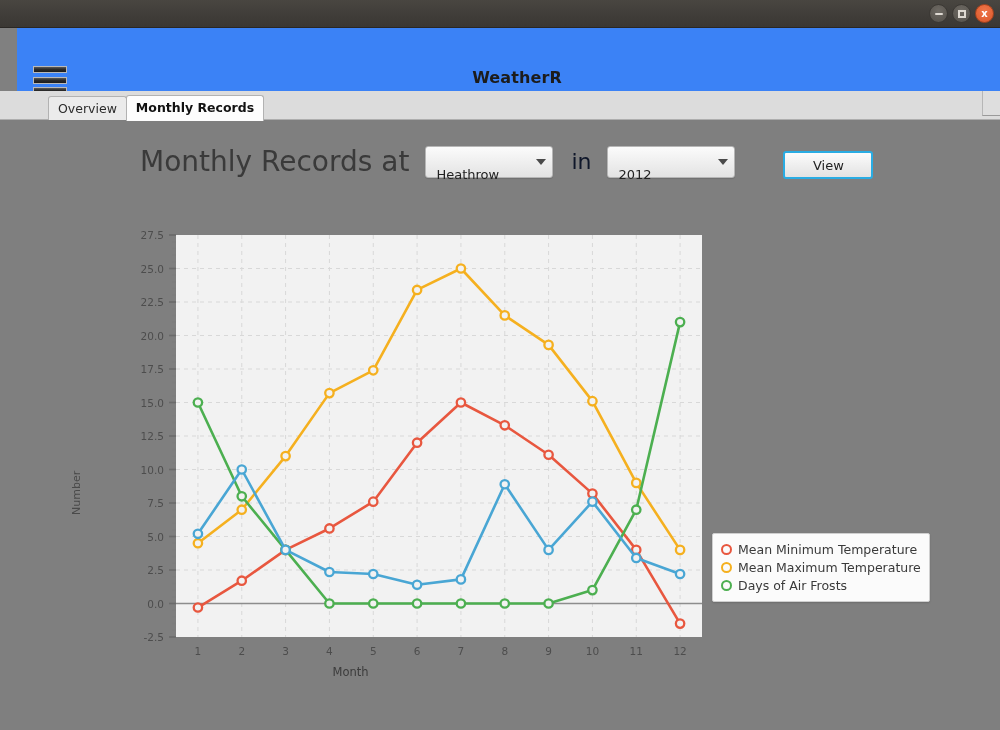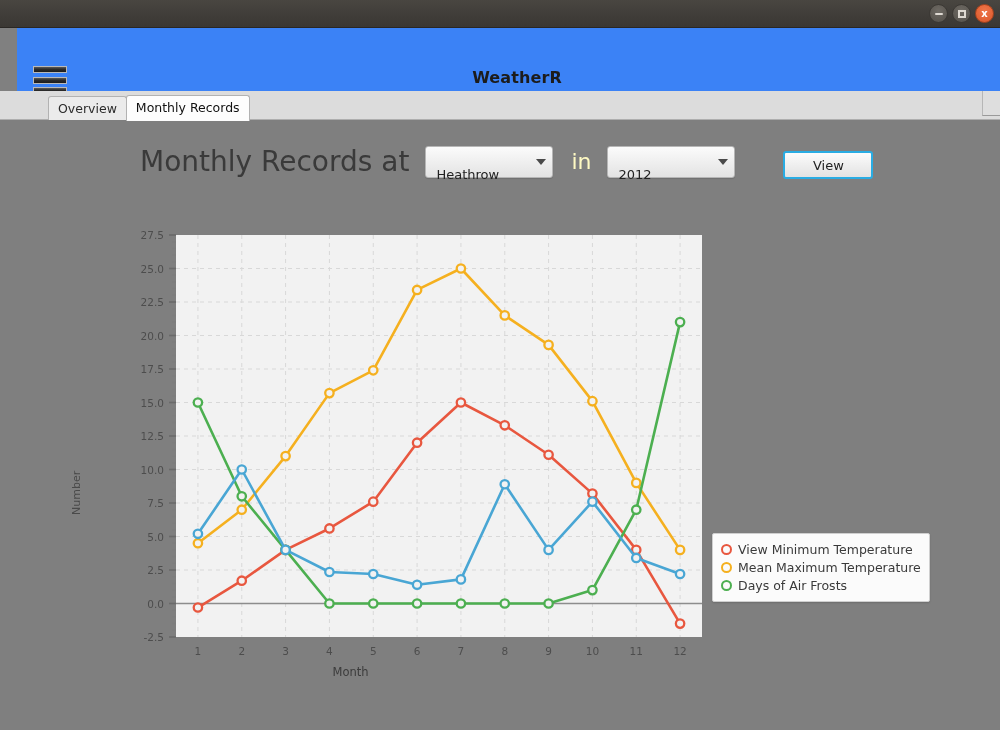--- a/index.html
+++ b/index.html
@@ -93,20 +93,21 @@
     background: #ebebeb;
     margin-right: -1px;
     cursor: pointer;
     line-height: 15px;
   }
   .tab.active {
     background: #fdfdfd;
     color: #111;
     position: relative; z-index: 2;
     padding-bottom: 6px;
+    font-weight: bold;
   }
   .tabstrip-scroll {
     position: absolute; right: 0; top: 0;
     width: 18px; height: 25px;
     background: #dedede;
     border-left: 1px solid #b6b6b6;
     border-bottom: 1px solid #9a9a9a;
     box-sizing: border-box;
   }
 
@@ -122,21 +123,21 @@
   .controls {
     position: absolute; left: 140px; top: 24px;
     display: flex; align-items: center; gap: 4px;
   }
   .headline {
     font-size: 28px; color: #3a3a3a; font-weight: 400;
     line-height: 30px;
     white-space: nowrap;
   }
   .in-word {
-    font-size: 22px; color: #fef9c3;
+    font-size: 22px; color: #0f172a;
     margin: 0 12px 0 14px;
   }
   .select {
     position: relative;
     width: 128px; height: 32px;
     background: linear-gradient(to bottom, #fbfbfb 0%, #efefef 50%, #e3e3e3 100%);
     border: 1px solid #b6b6b6;
     border-radius: 3px;
     box-shadow: 0 1px 1px rgba(0,0,0,0.12);
     display: flex; align-items: center;
@@ -458,21 +459,21 @@
             <circle cx="592.4166666666666" cy="381.65999999999997" r="4.2" fill="#f2f2f2" stroke="#49a6d4" stroke-width="2.3"></circle>
             <circle cx="636.25" cy="437.94" r="4.2" fill="#f2f2f2" stroke="#49a6d4" stroke-width="2.3"></circle>
             <circle cx="680.0833333333334" cy="454.02" r="4.2" fill="#f2f2f2" stroke="#49a6d4" stroke-width="2.3"></circle>
           </g>
       </svg>
       <div class="xlabel"><span>Month</span></div>
 
       <div class="legend">
         <div class="legend-row">
           <span class="legend-marker" id="lm0" style="border-color: rgb(232, 87, 63);"></span>
-          <span>View Minimum Temperature</span>
+          <span>Mean Minimum Temperature</span>
         </div>
         <div class="legend-row">
           <span class="legend-marker" id="lm1" style="border-color: rgb(245, 176, 31);"></span>
           <span>Mean Maximum Temperature</span>
         </div>
         <div class="legend-row">
           <span class="legend-marker" id="lm2" style="border-color: rgb(76, 175, 80);"></span>
           <span>Days of Air Frosts</span>
         </div>
       </div>

